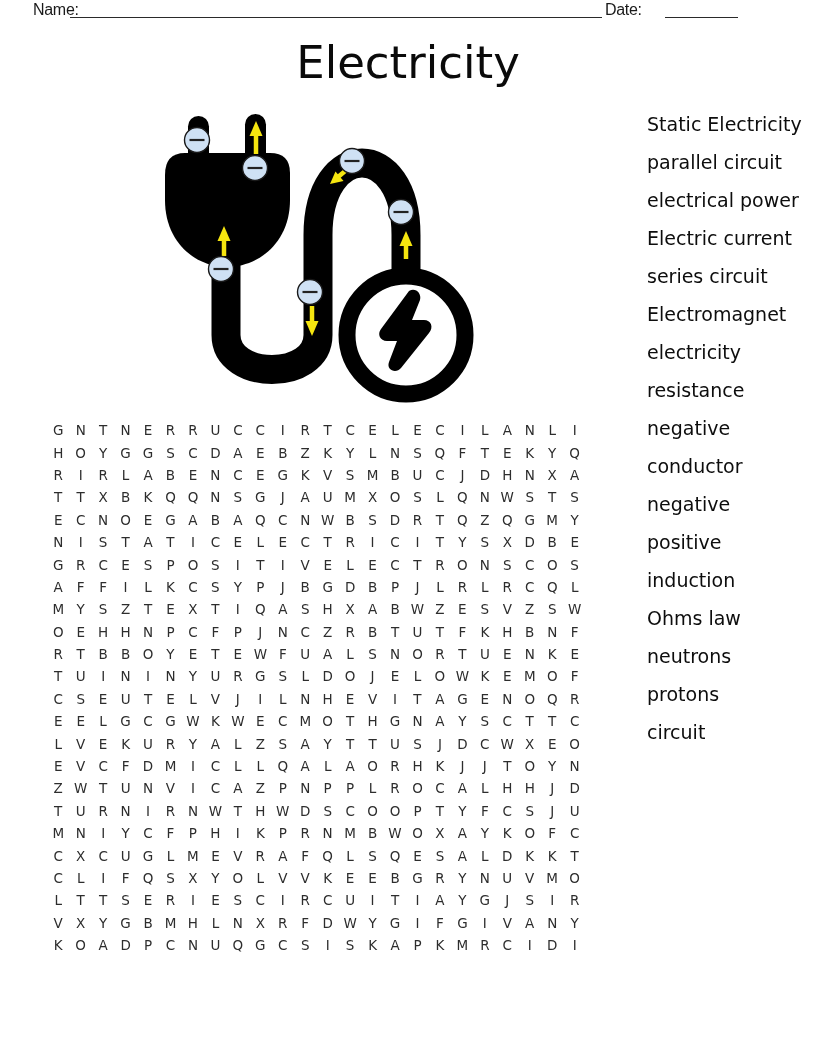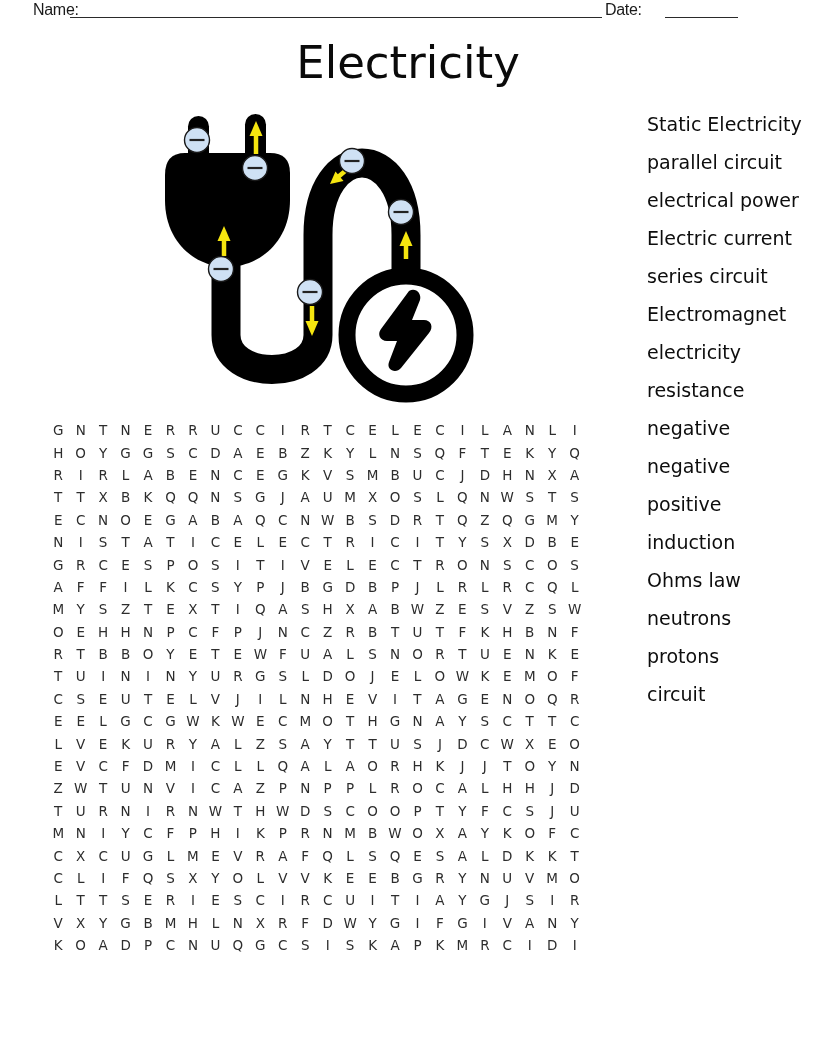--- a/index.html
+++ b/index.html
@@ -737,20 +737,21 @@
   <div class="word-list">
       <div class="word-item">Static Electricity</div>
       <div class="word-item">parallel circuit</div>
       <div class="word-item">electrical power</div>
       <div class="word-item">Electric current</div>
       <div class="word-item">series circuit</div>
       <div class="word-item">Electromagnet</div>
       <div class="word-item">electricity</div>
       <div class="word-item">resistance</div>
       <div class="word-item">negative</div>
+      <div class="word-item">conductor</div>
       <div class="word-item">negative</div>
       <div class="word-item">positive</div>
       <div class="word-item">induction</div>
       <div class="word-item">Ohms law</div>
       <div class="word-item">neutrons</div>
       <div class="word-item">protons</div>
       <div class="word-item">circuit</div>
     </div>
 
 </div>

